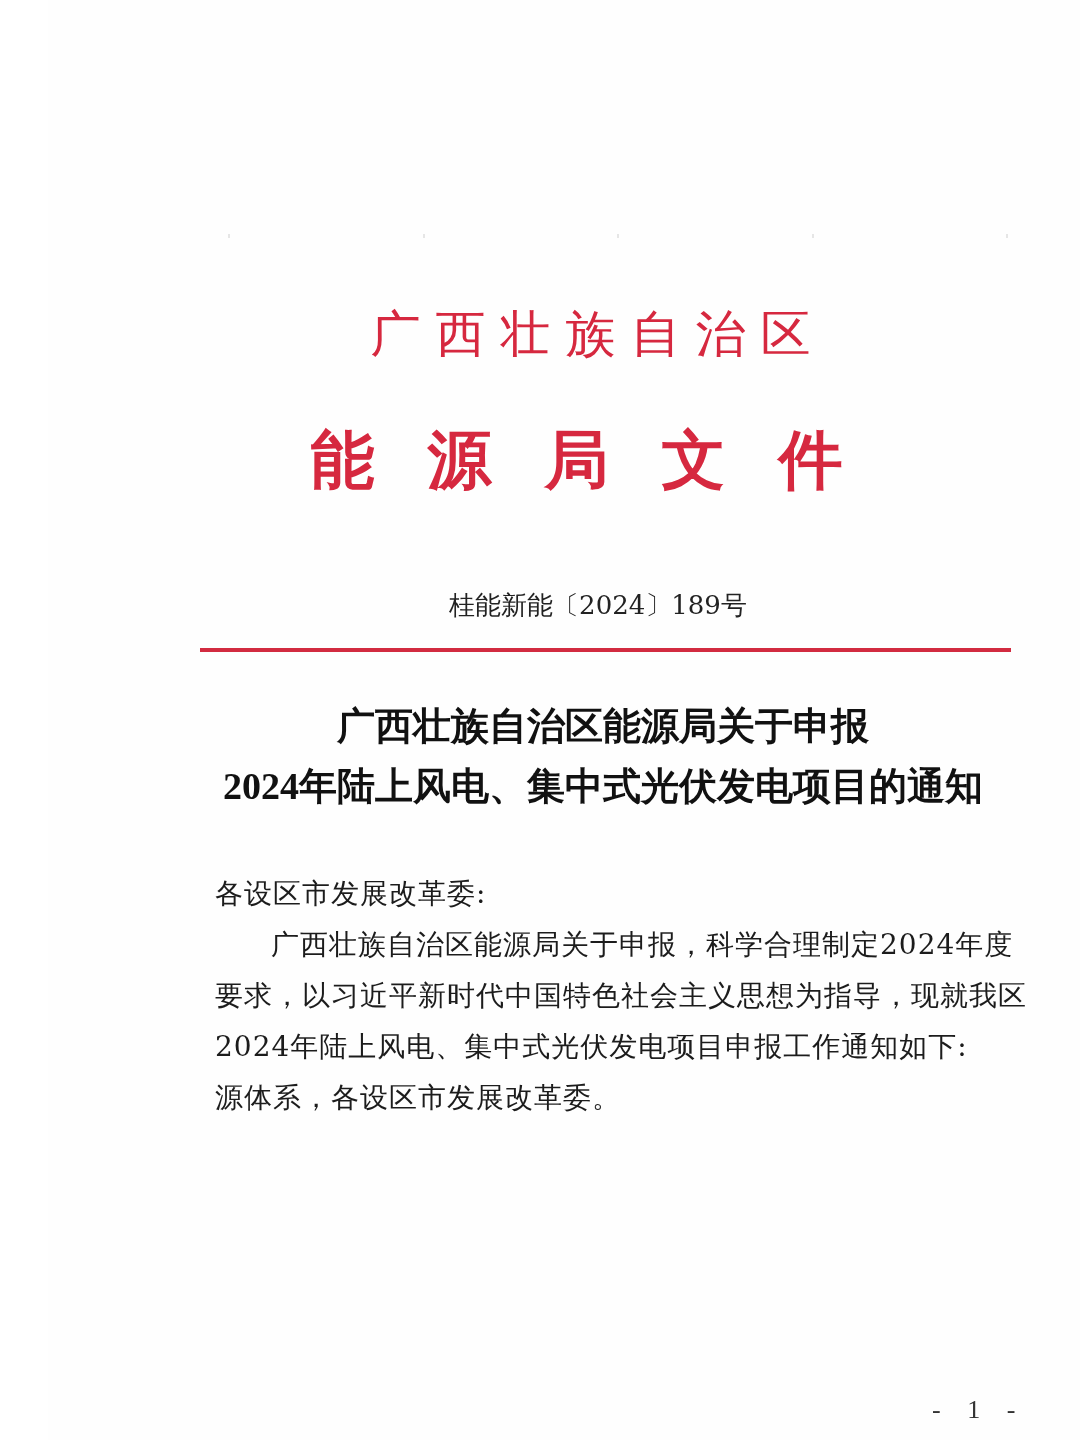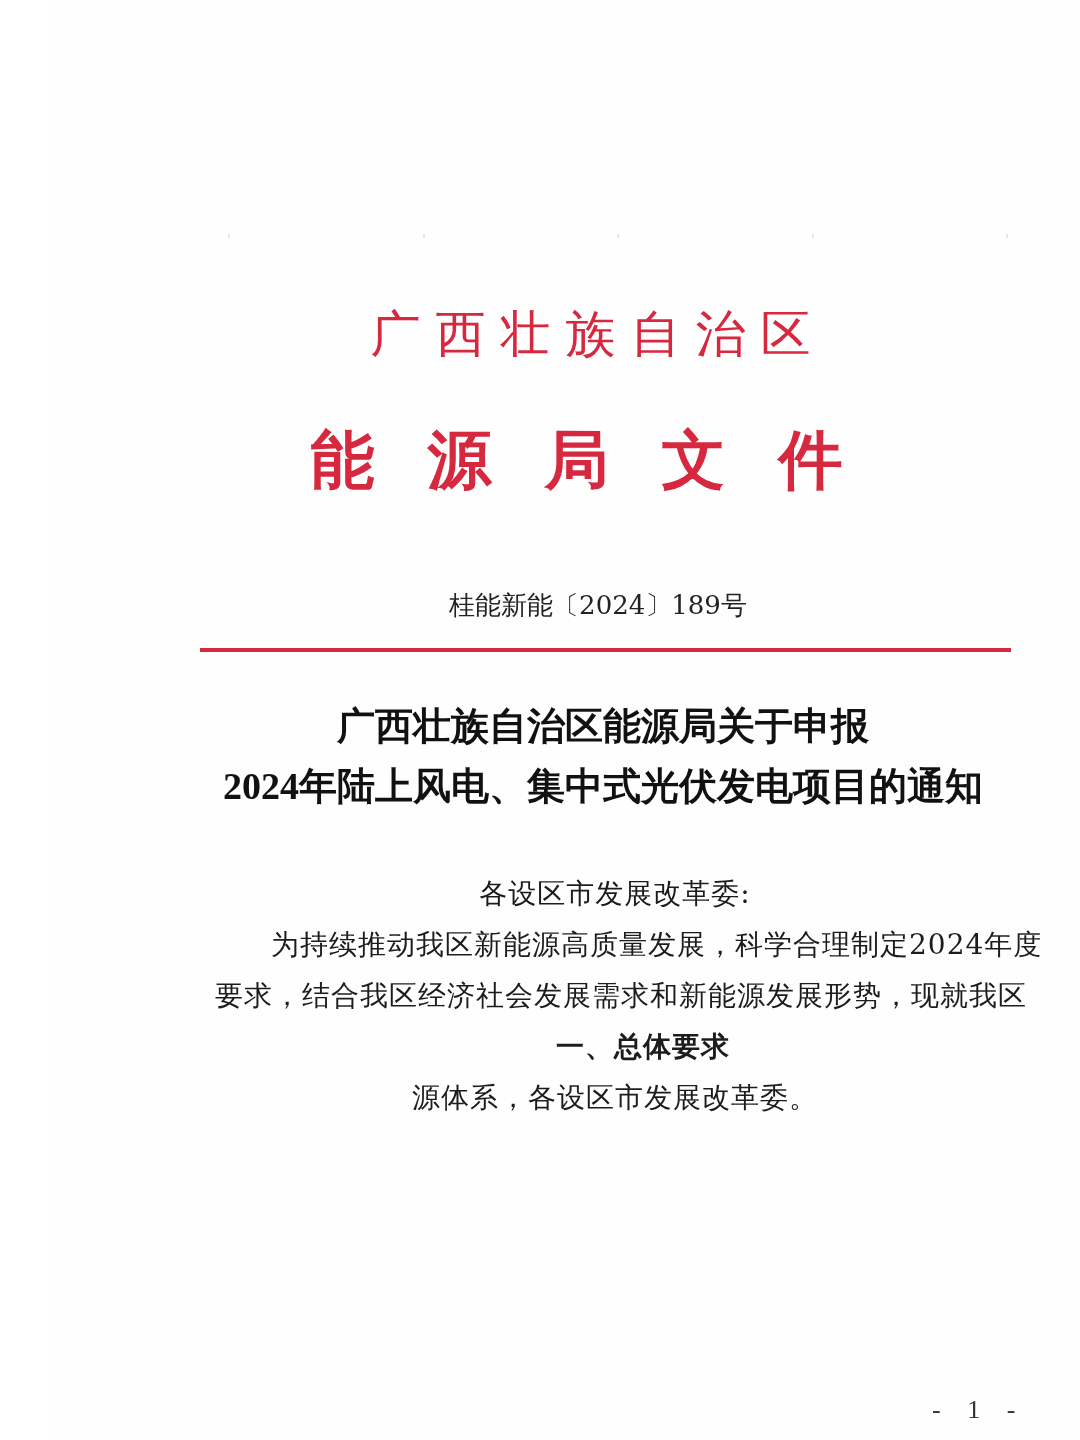--- a/index.html
+++ b/index.html
@@ -96,21 +96,20 @@
   .title.l2 { top: 762px; }
   .body-text {
     position: absolute;
     left: 167px;
     width: 800px;
     font-size: 28px;
     line-height: 51px;
     color: #1c1c1c;
     font-family: "DejaVu Serif", "Liberation Serif", serif;
     white-space: nowrap;
-    text-align: center;
   }
   .line {
     display: block;
     height: 51px;
     letter-spacing: 1px;
   }
   .indent { padding-left: 56px; }
   .heading {
     font-weight: bold;
     font-family: "DejaVu Sans", "Liberation Sans", sans-serif;
@@ -143,20 +142,20 @@
 
   <div class="doc-number">桂能新能〔2024〕189号</div>
 
   <div class="red-rule"></div>
 
   <div class="title l1">广西壮族自治区能源局关于申报</div>
   <div class="title l2">2024年陆上风电、集中式光伏发电项目的通知</div>
 
   <div class="body-text" style="top: 868px;">
     <span class="line">各设区市发展改革委:</span>
-    <span class="line indent">为持续推动我区新能源高质量发展，科学合理制定2024年度</span>
-    <span class="line">要求，结合我区经济社会发展需求和新能源发展形势，现就我区</span>
-    <span class="line indent heading">一、总体要求</span>
+    <span class="line indent">广西壮族自治区能源局关于申报，科学合理制定2024年度</span>
+    <span class="line">要求，以习近平新时代中国特色社会主义思想为指导，现就我区</span>
+    <span class="line">2024年陆上风电、集中式光伏发电项目申报工作通知如下:</span>
     <span class="line">源体系，各设区市发展改革委。</span>
   </div>
 
   <div class="page-number">- 1 -</div>
 </div>
 
 </body></html>

